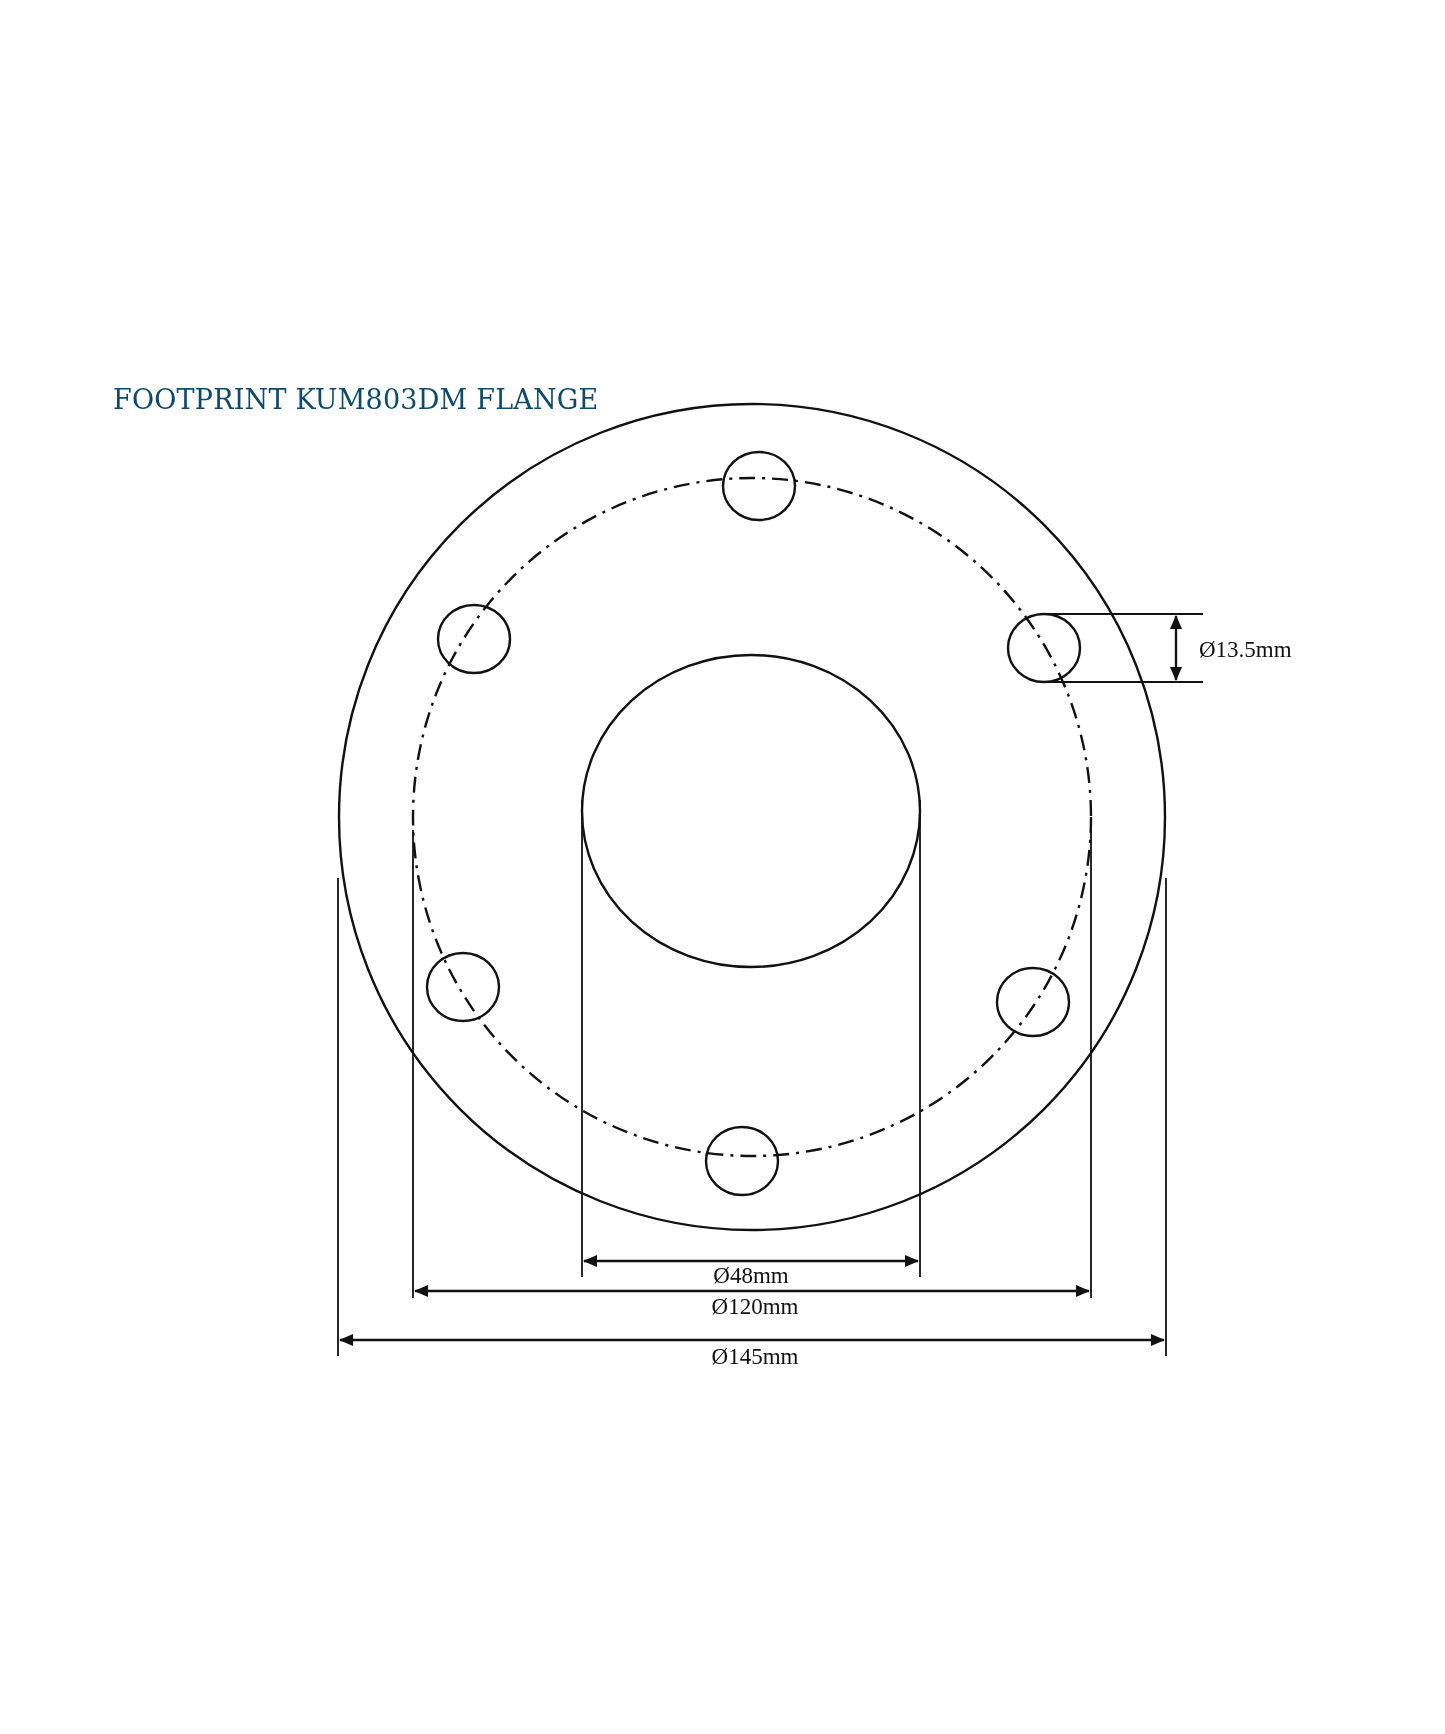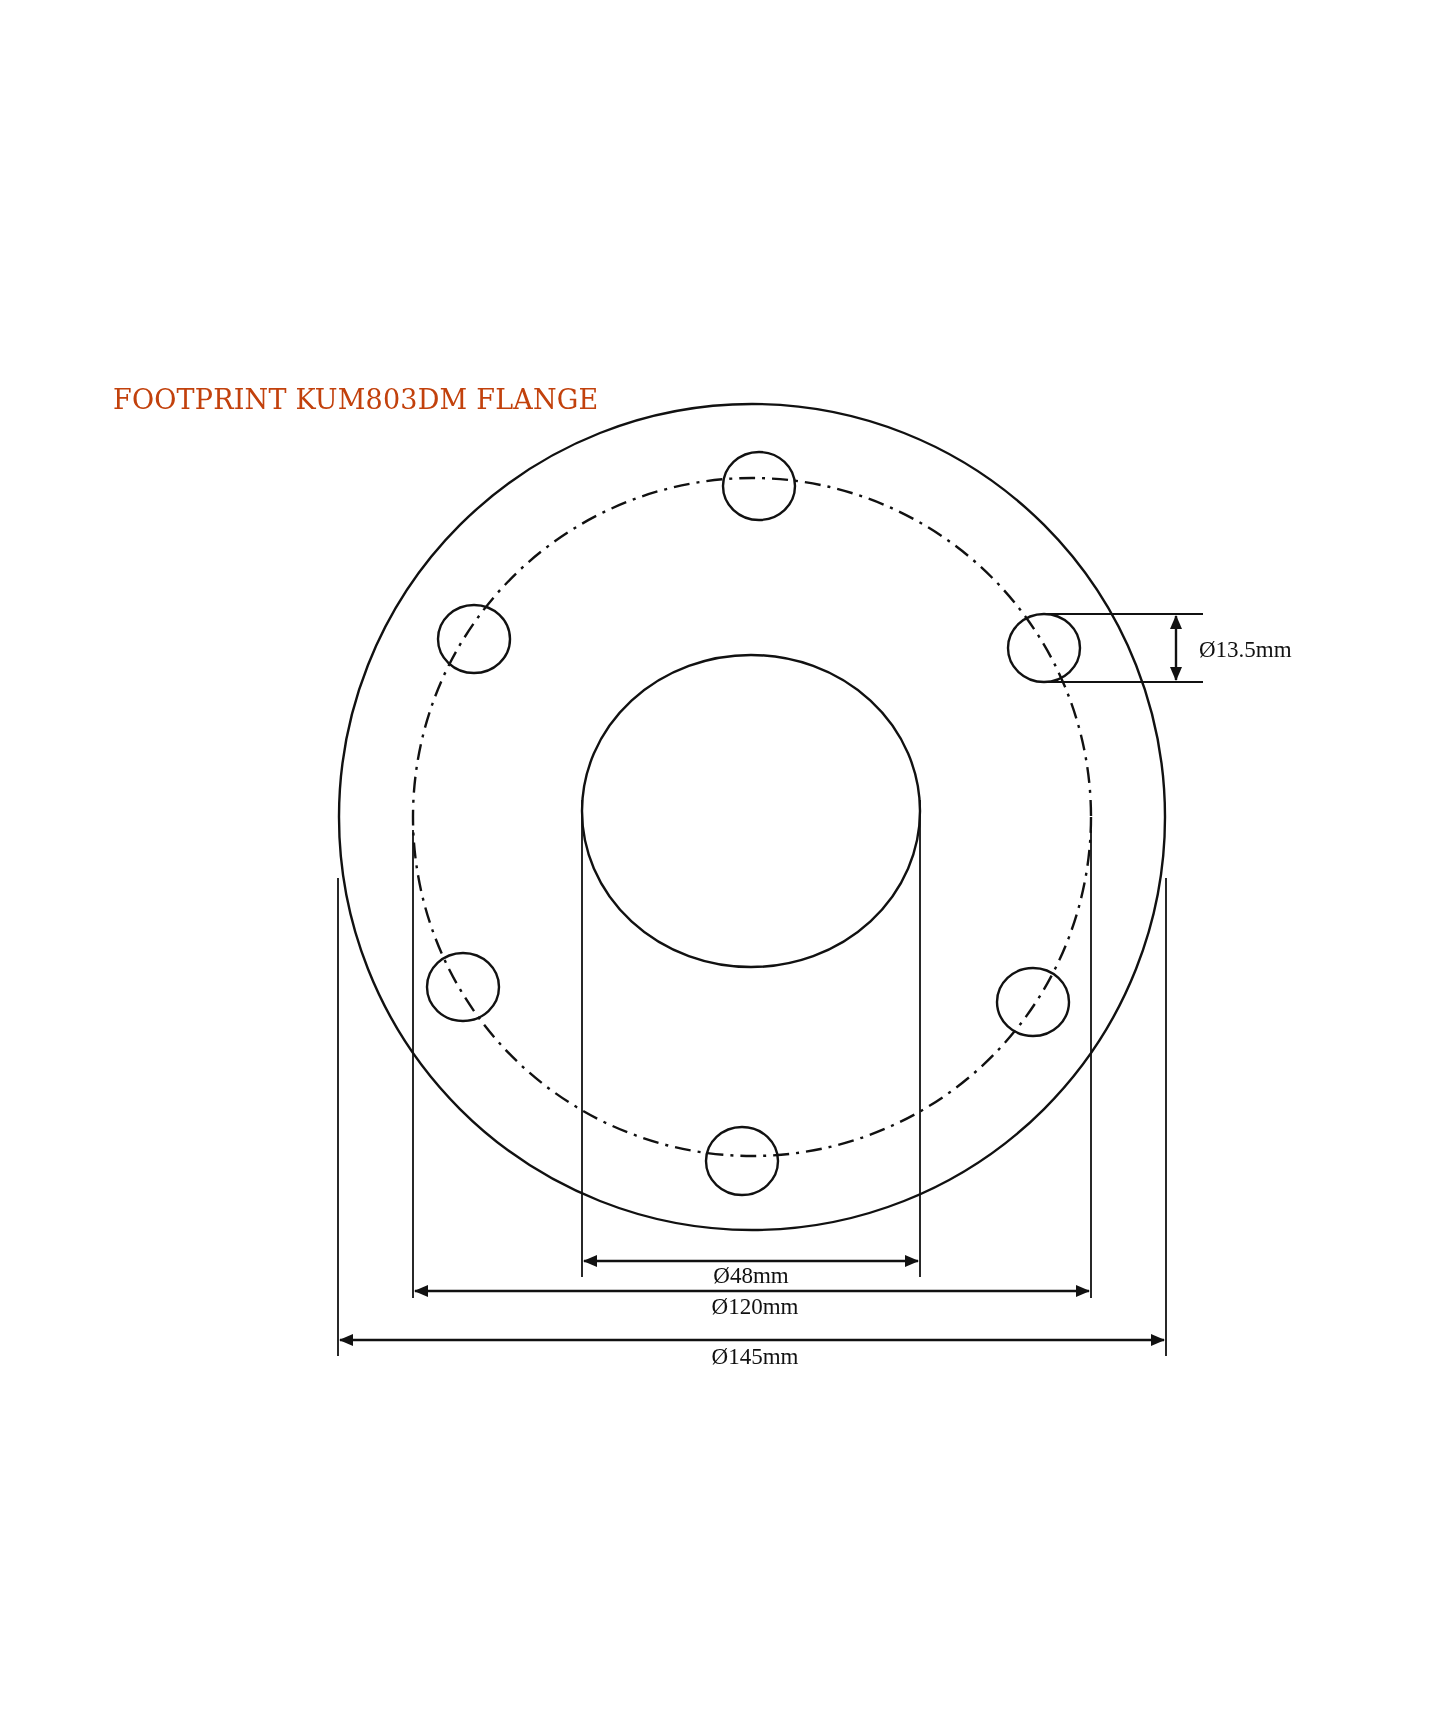--- a/index.html
+++ b/index.html
@@ -1,21 +1,21 @@
 <!DOCTYPE html>
 <html><head>
 <meta charset="utf-8">
 <style>
   html, body { margin: 0; padding: 0; background: #ffffff; }
   body { width: 1445px; height: 1734px; position: relative; overflow: hidden; }
   #drawing { position: absolute; left: 0; top: 0; width: 1445px; height: 1734px; }
   .title {
     position: absolute; left: 113px; top: 384px;
     font-family: "DejaVu Serif", "Liberation Serif", serif;
-    font-size: 27px; color: #c2410c; letter-spacing: 0.2px; white-space: nowrap;
+    font-size: 27px; color: #0c4a6e; letter-spacing: 0.2px; white-space: nowrap;
   }
   .dimtext {
     font-family: "Liberation Serif", "DejaVu Serif", serif;
     font-size: 23px; fill: #111;
   }
   .line { stroke: #111; stroke-width: 2.4; fill: none; }
   .thin { stroke: #111; stroke-width: 1.8; fill: none; }
   .bolt { stroke: #111; stroke-width: 2.4; fill: none; stroke-dasharray: 16 7 3 7; }
   .arrow { fill: #111; }
 </style>

